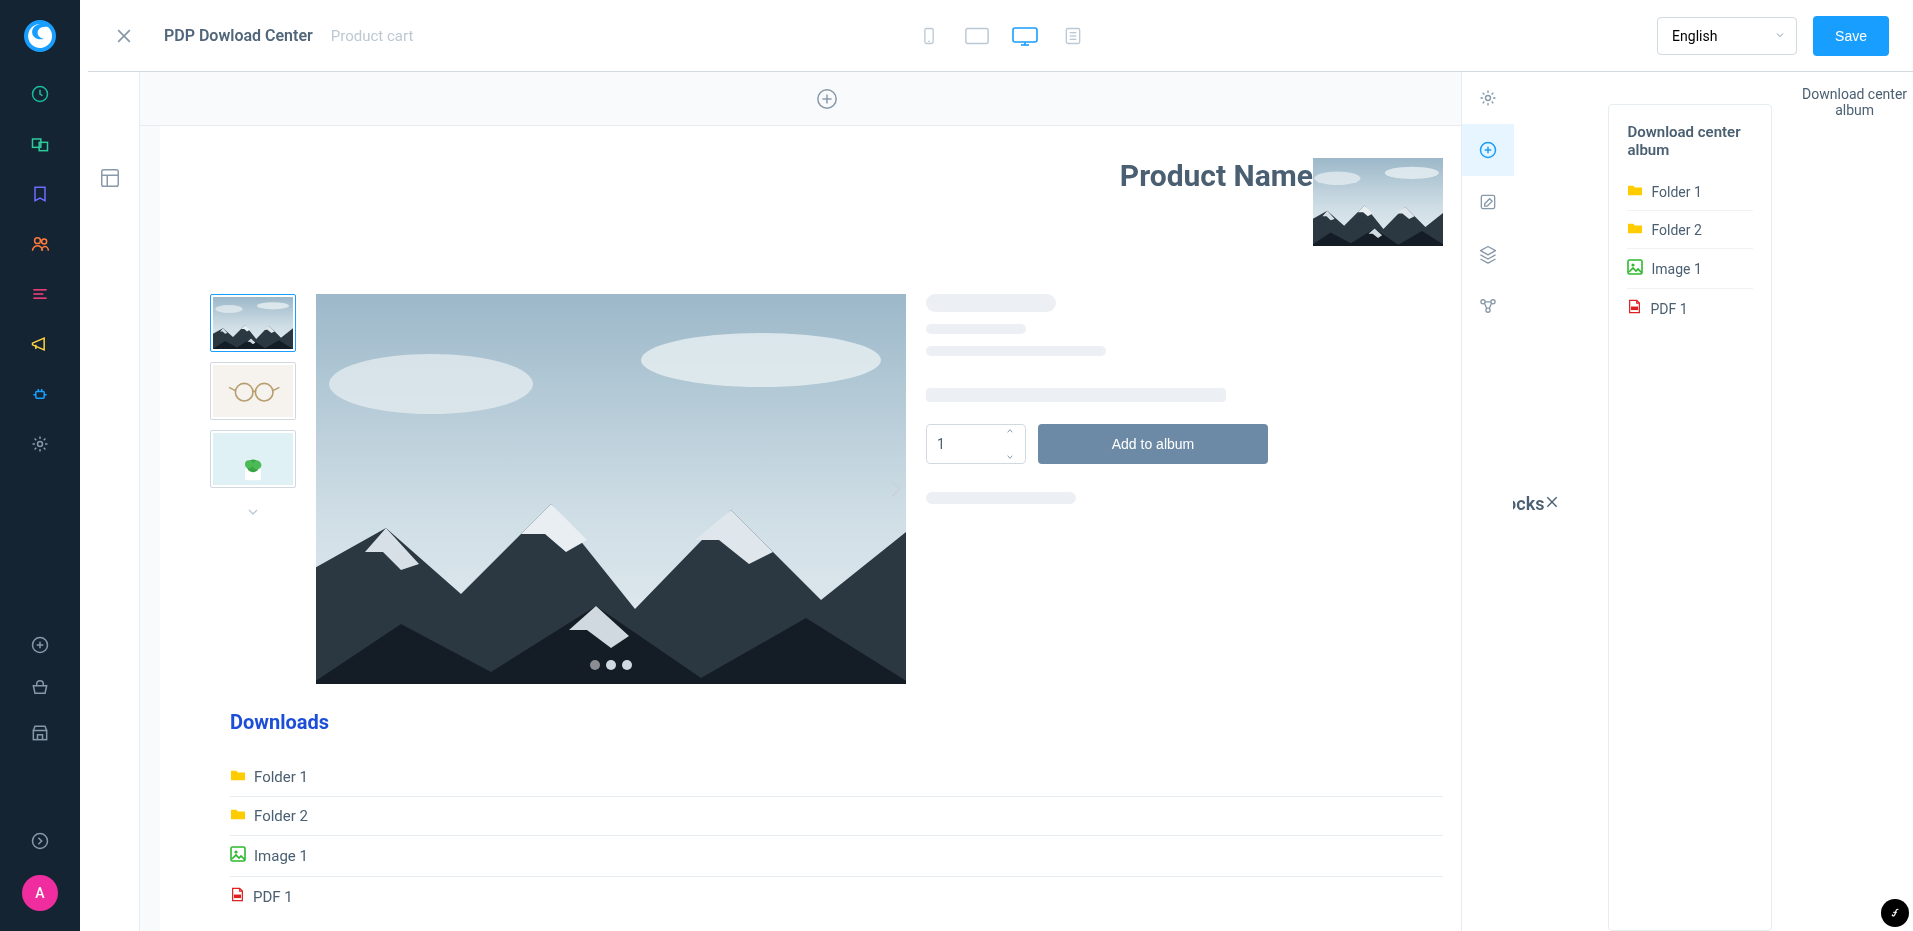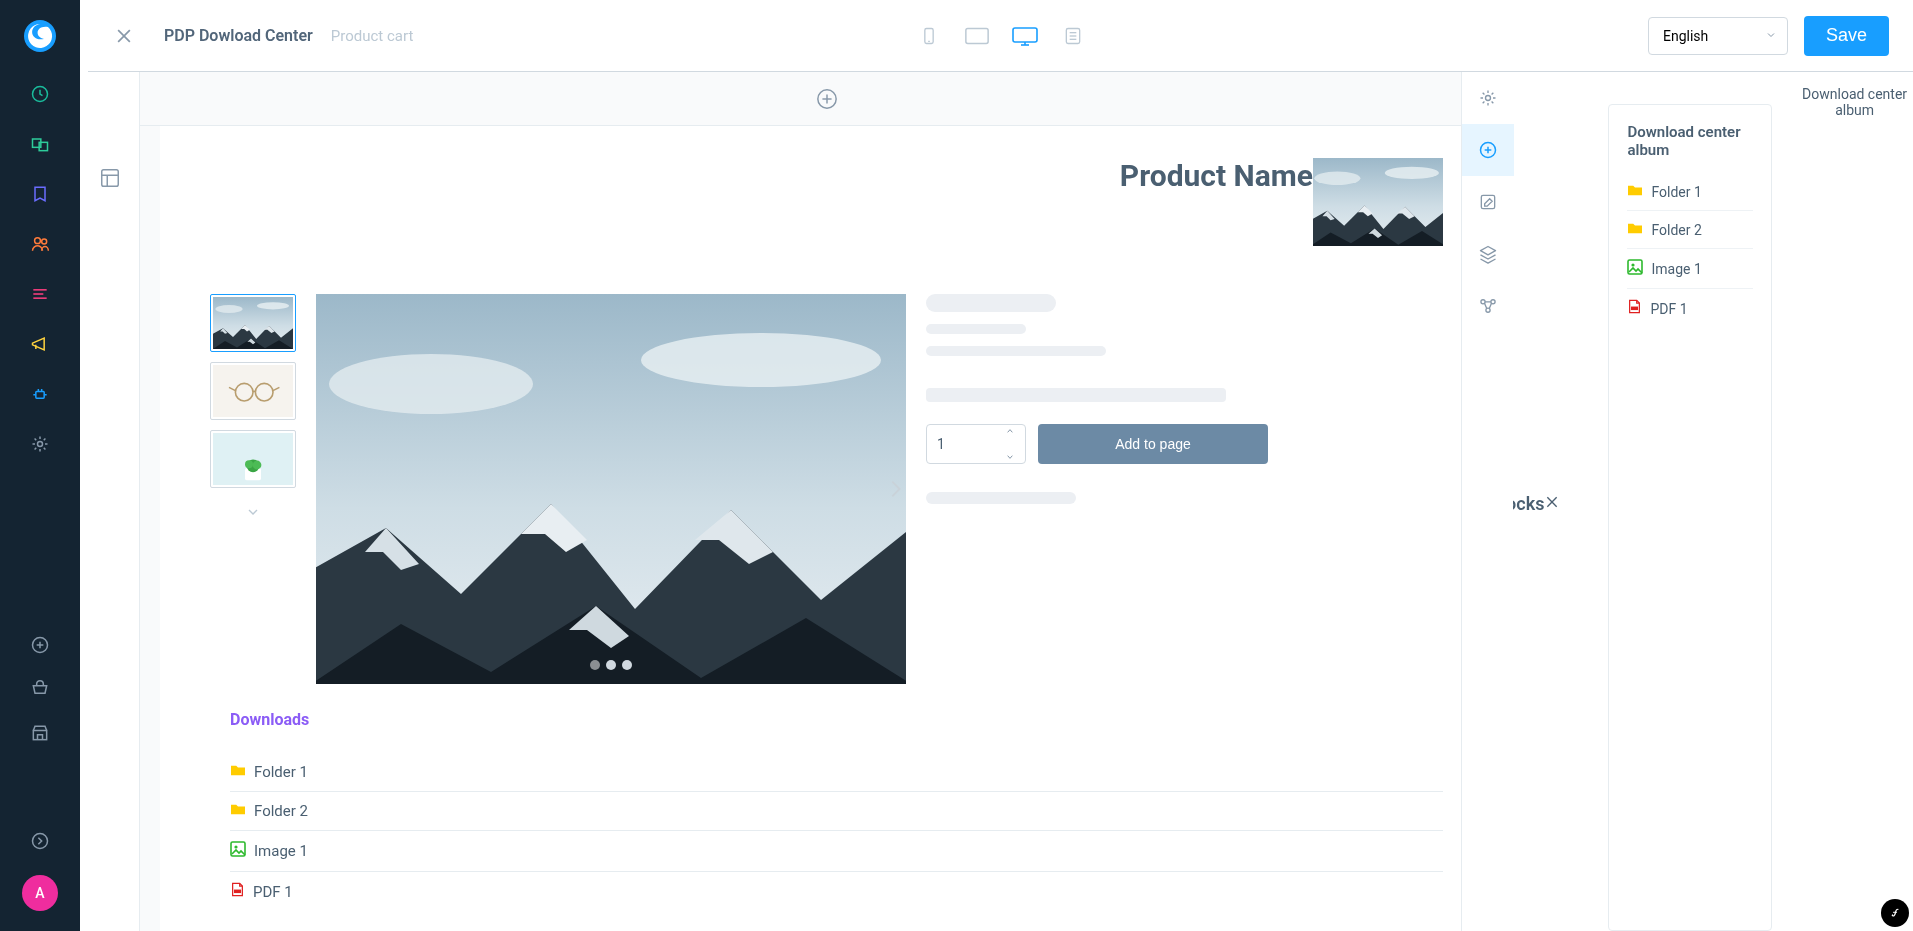--- a/index.html
+++ b/index.html
@@ -52,21 +52,21 @@
 .top-bar .titles { display:flex; align-items:center; gap: 18px; }
 .top-bar .page-title { font-size: 16px; color:#52667a; font-weight:600; }
 .top-bar .page-subtitle { font-size: 15px; color:#bcc9d4; }
 .top-bar .device-switch { position:absolute; left:50%; transform:translateX(-50%); display:flex; gap: 20px; align-items:center;}
 .top-bar .device-btn { width:28px; height:28px; display:flex; align-items:center; justify-content:center; cursor:pointer; border-radius:4px; }
 .top-bar .device-btn.active svg { stroke:#189eff; }
 .top-bar .device-btn svg { stroke:#bcc9d4; }
 .top-bar .right-actions { margin-left:auto; display:flex; align-items:center; gap:16px; }
 .lang-select { height: 38px; padding: 0 34px 0 14px; border:1px solid #d1d9e0; border-radius:4px; background:#fff; color:#000000; font-size:14px; position:relative; display:flex; align-items:center; cursor:pointer; min-width:140px;}
 .lang-select .chev { position:absolute; right:10px; top:50%; transform:translateY(-50%); }
-.save-btn { height:40px; padding:0 22px; background:#189eff; color:#fff; border:none; border-radius:4px; font-size:18px; cursor:pointer; font-weight:500;}
+.save-btn { height:40px; padding:0 22px; background:#189eff; color:#fff; border:none; border-radius:4px; font-size:14px; cursor:pointer; font-weight:500;}
 
 
 .main-area {
   position:absolute;
   left: 80px;
   top: 72px;
   right: 400px;
   bottom: 0;
   background:#f9fafb;
   overflow:hidden;
@@ -122,21 +122,21 @@
 .skel.r2 { width:100px; height:10px;}
 .skel.r3 { width:180px; height:10px;}
 .skel.bar { width:300px; height:14px; margin-top:20px; border-radius:4px;}
 .cart-row { display:flex; gap:12px; margin-top:10px; align-items:stretch;}
 .qty { width:100px; height:40px; border:1px solid #d1d9e0; border-radius:4px; position:relative; padding:0 24px 0 10px; display:flex; align-items:center; font-size:14px; color:#4a5f71;}
 .qty .steppers { position:absolute; right:4px; top:2px; bottom:2px; width:16px; display:flex; flex-direction:column; justify-content:space-between; color:#8798a9;}
 .add-cart { flex:1; max-width:230px; height:40px; background:#6c8aa5; color:#fff; border:none; border-radius:4px; font-size:14px; cursor:pointer;}
 .skel.after { width:150px; height:12px; margin-top:16px;}
 
 .downloads-section { margin-top: 26px; padding-left: 20px;}
-.downloads-section h2 { font-size:16px; color:#8b5cf6; font-weight:700; margin-bottom: 24px;}
+.downloads-section h2 { font-size:20px; color:#1d4ed8; font-weight:700; margin-bottom: 24px;}
 .dl-list .dl-item { display:flex; align-items:center; gap:8px; padding:10px 0; border-bottom:1px solid #e6ecf0; color:#4a5f71; font-size:15px;}
 .dl-list .dl-item:last-child { border-bottom:none; }
 
 
 .right-tools {
   position:absolute;
   top:72px; bottom:0;
   right: 400px;
   width: 52px;
   background:#fff;
@@ -463,21 +463,21 @@
             <span>1</span>
             <div class="steppers">
               <svg width="10" height="8" viewBox="0 0 24 24" fill="none" stroke="#8798a9" stroke-width="3">
                   <path d="M5 16 l7-8 7 8"></path>
                 </svg>
               <svg width="10" height="8" viewBox="0 0 24 24" fill="none" stroke="#8798a9" stroke-width="3">
                   <path d="M5 8 l7 8 7-8"></path>
                 </svg>
             </div>
           </div>
-          <button class="add-cart">Add to page</button>
+          <button class="add-cart">Add to album</button>
         </div>
         <div class="skel after"></div>
       </div>
     </div>
 
     <div class="downloads-section">
       <h2>Downloads</h2>
       <div class="dl-list" id="downloads-list">
           <div class="dl-item">
             <span><svg width="16" height="14" viewBox="0 0 18 16">

